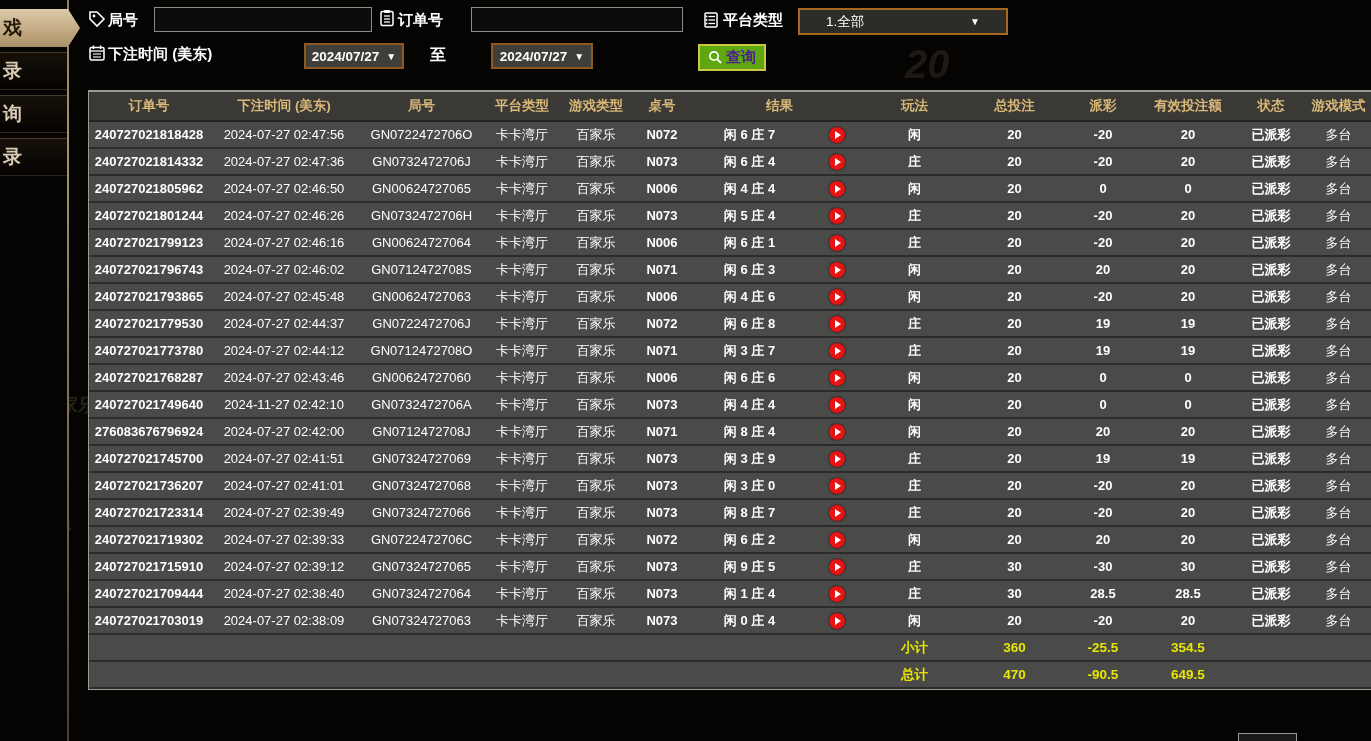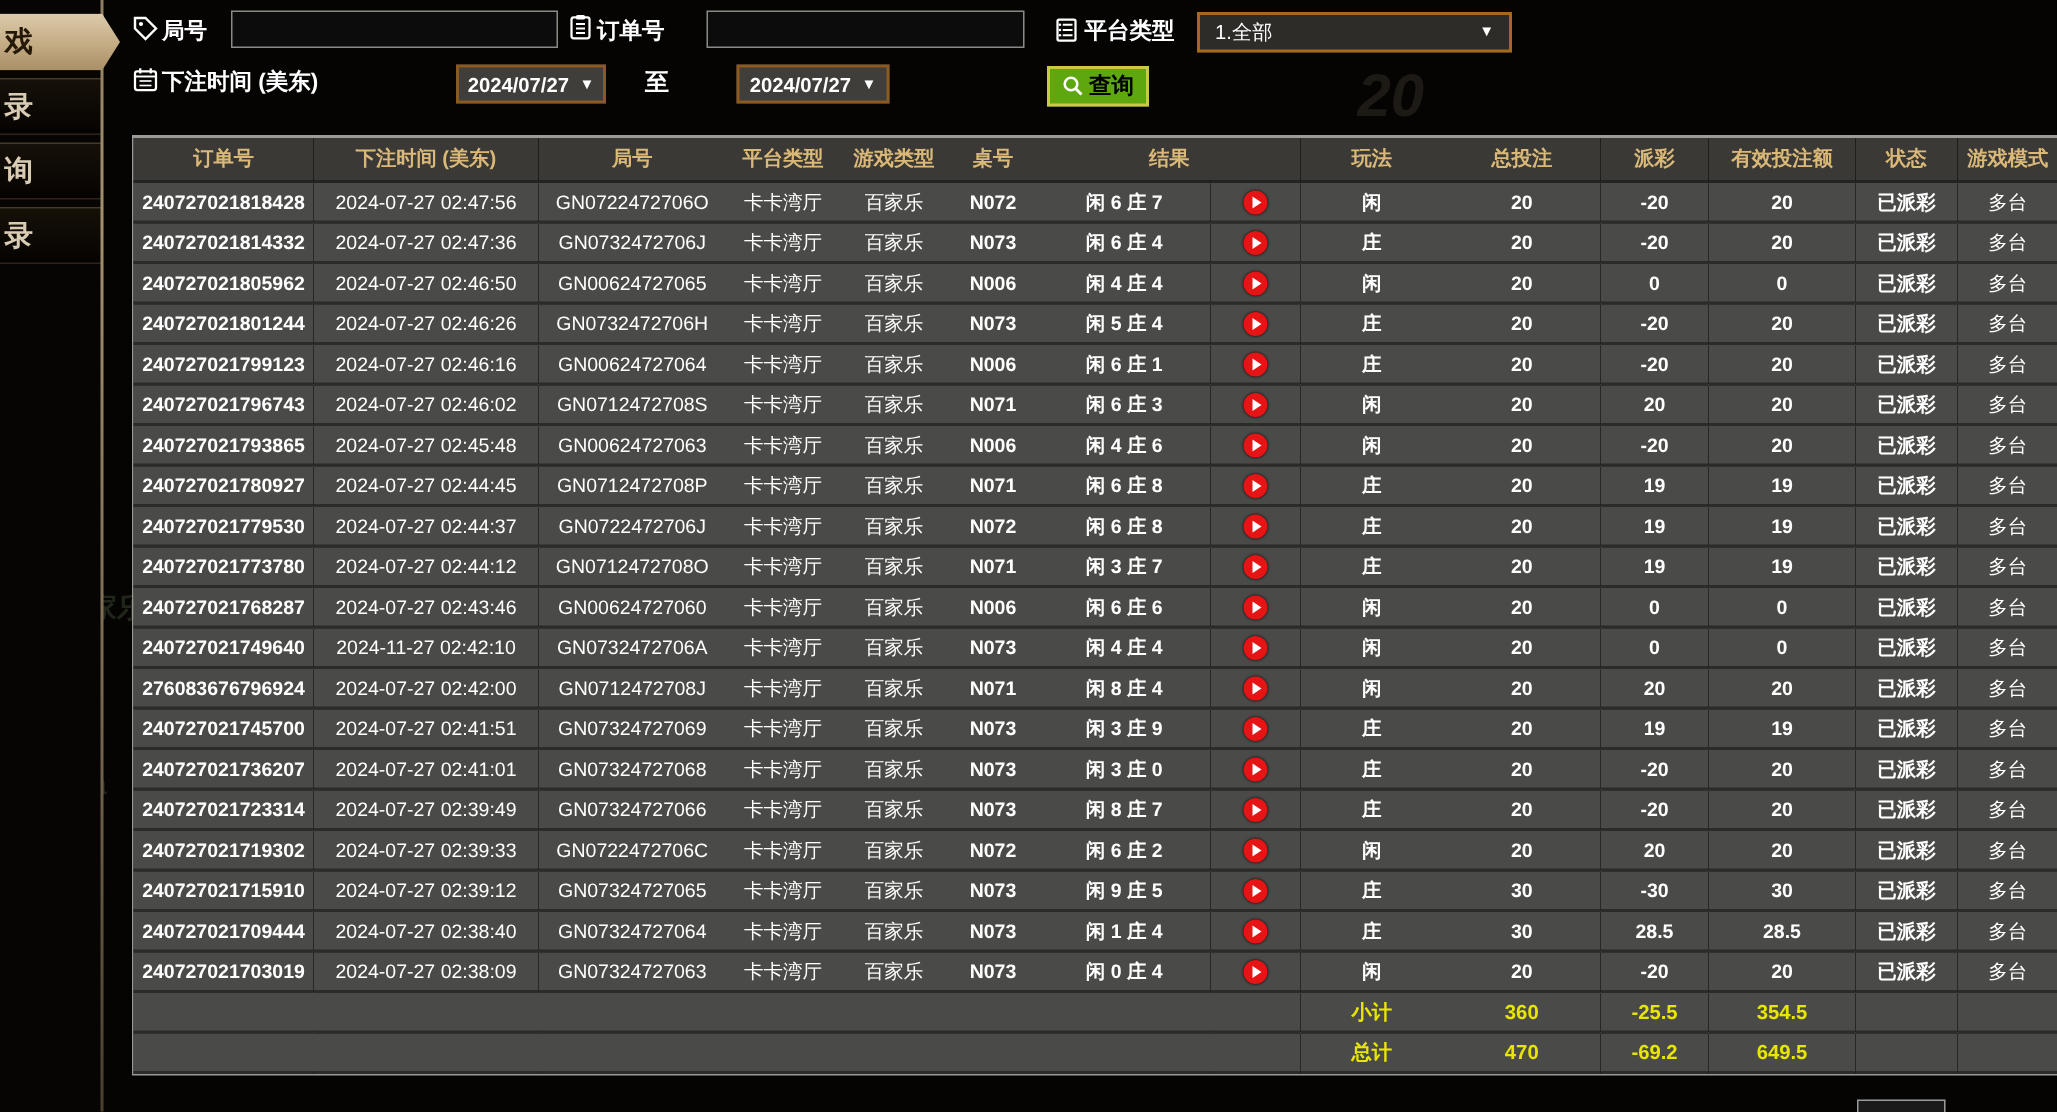--- a/index.html
+++ b/index.html
@@ -28,24 +28,24 @@
   .ficon{position:absolute;width:18px;height:18px;}
   .ficon svg{width:18px;height:18px;display:block;}
   .tinput{position:absolute;height:25px;background:#0c0c0c;border:1px solid #8a8a86;
     color:#fff;font-size:13px;padding:0 6px;box-sizing:border-box;outline:none;}
   .datebtn{position:absolute;height:26px;background:#403e3a;border:2px solid #8a5a20;
     color:#fff;font-weight:bold;font-size:13.5px;display:flex;align-items:center;justify-content:center;
     gap:7px;box-sizing:border-box;cursor:pointer;}
   .datebtn .caret{font-size:10px;}
   .dropdown{position:absolute;height:27px;background:#2e2c29;border:2px solid #a5681c;
     color:#fff;font-size:13.5px;display:flex;align-items:center;justify-content:space-between;
-    padding:0 10px;box-sizing:border-box;cursor:pointer;}
+    padding:0 26px;box-sizing:border-box;cursor:pointer;}
   .dropdown .caret{font-size:10px;color:#fff;}
   .querybtn{position:absolute;height:27px;background:#5ea70e;border:2px solid #c9c943;
-    color:#000000;font-weight:bold;font-size:15px;display:flex;align-items:center;justify-content:center;
+    color:#4c1d95;font-weight:bold;font-size:15px;display:flex;align-items:center;justify-content:center;
     gap:3px;box-sizing:border-box;cursor:pointer;padding:0 8px;}
 
   
   .grid-wrap{position:absolute;left:88px;top:90px;width:1283px;border:1px solid #9a9a96;border-top:2px solid #9a9a96;}
   table.grid{width:100%;border-collapse:collapse;table-layout:fixed;}
   table.grid th{height:26px;background:#3a3936;color:#d9b878;font-size:13.5px;font-weight:bold;
     border-bottom:2px solid #232321;white-space:nowrap;overflow:hidden;}
   table.grid td{height:25px;color:#fff;font-size:13px;text-align:center;white-space:nowrap;overflow:hidden;
     padding:0 2px;}
   table.grid tbody tr{background:#4a4a48;border-bottom:2px solid #2b2b29;box-shadow:inset 0 1px 0 #6e6c66;}
@@ -302,36 +302,20 @@
             <td class="num">闲 4 庄 6</td>
             <td><span class="playicon"></span></td>
             <td class="num">闲</td>
             <td class="num">20</td>
             <td class="payout-neg">-20</td>
             <td class="num">20</td>
             <td class="status">已派彩</td>
             <td>多台</td>
           </tr>
           <tr>
-            <td class="al num">240727021780927</td>
-            <td class="al">2024-07-27 02:44:45</td>
-            <td>GN0712472708P</td>
-            <td>卡卡湾厅</td>
-            <td>百家乐</td>
-            <td class="num">N071</td>
-            <td class="num">闲 6 庄 8</td>
-            <td><span class="playicon"></span></td>
-            <td class="num">庄</td>
-            <td class="num">20</td>
-            <td class="payout-pos">19</td>
-            <td class="num">19</td>
-            <td class="status">已派彩</td>
-            <td>多台</td>
-          </tr>
-          <tr>
             <td class="al num">240727021779530</td>
             <td class="al">2024-07-27 02:44:37</td>
             <td>GN0722472706J</td>
             <td>卡卡湾厅</td>
             <td>百家乐</td>
             <td class="num">N072</td>
             <td class="num">闲 6 庄 8</td>
             <td><span class="playicon"></span></td>
             <td class="num">庄</td>
             <td class="num">20</td>
@@ -524,21 +508,21 @@
           <td>360</td>
           <td>-25.5</td>
           <td>354.5</td>
           <td></td>
             <td></td>
         </tr>
         <tr class="summary">
           <td colspan="8"></td>
           <td>总计</td>
           <td>470</td>
-          <td>-69.2</td>
+          <td>-90.5</td>
           <td>649.5</td>
           <td></td>
             <td></td>
         </tr>
       </tbody>
     </table>
   </div>
 
   <div class="cutbox"></div>
 </div>

